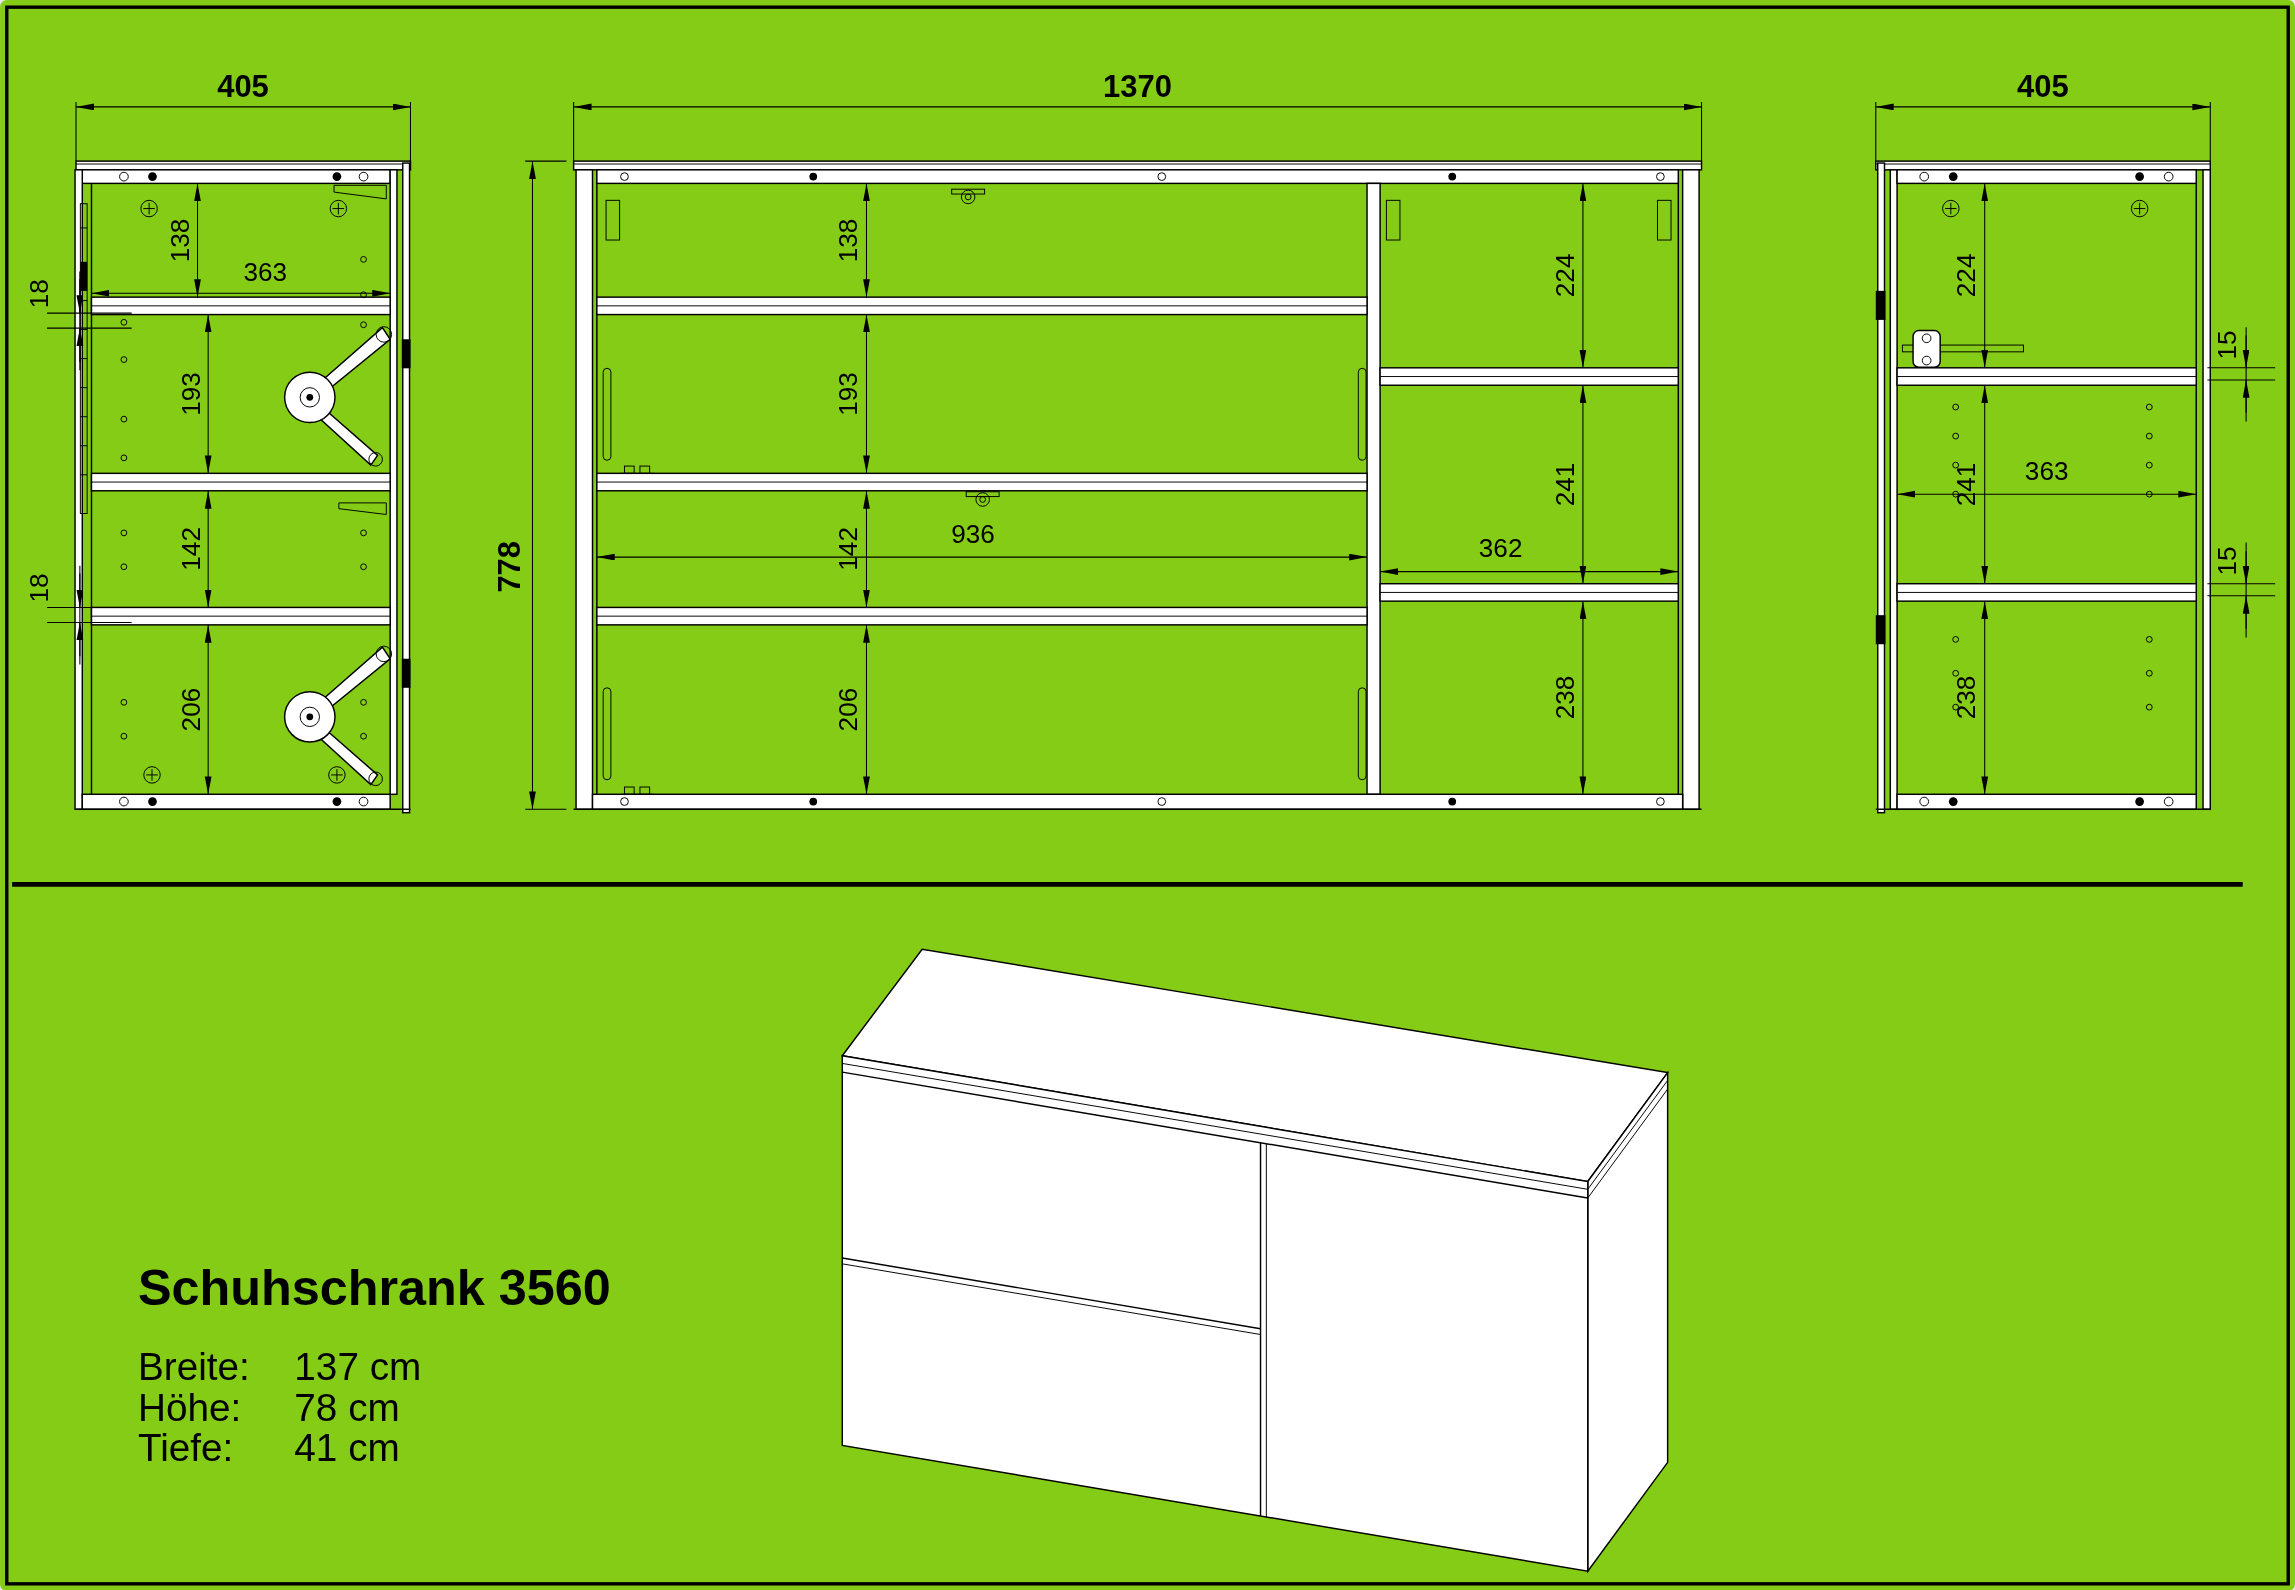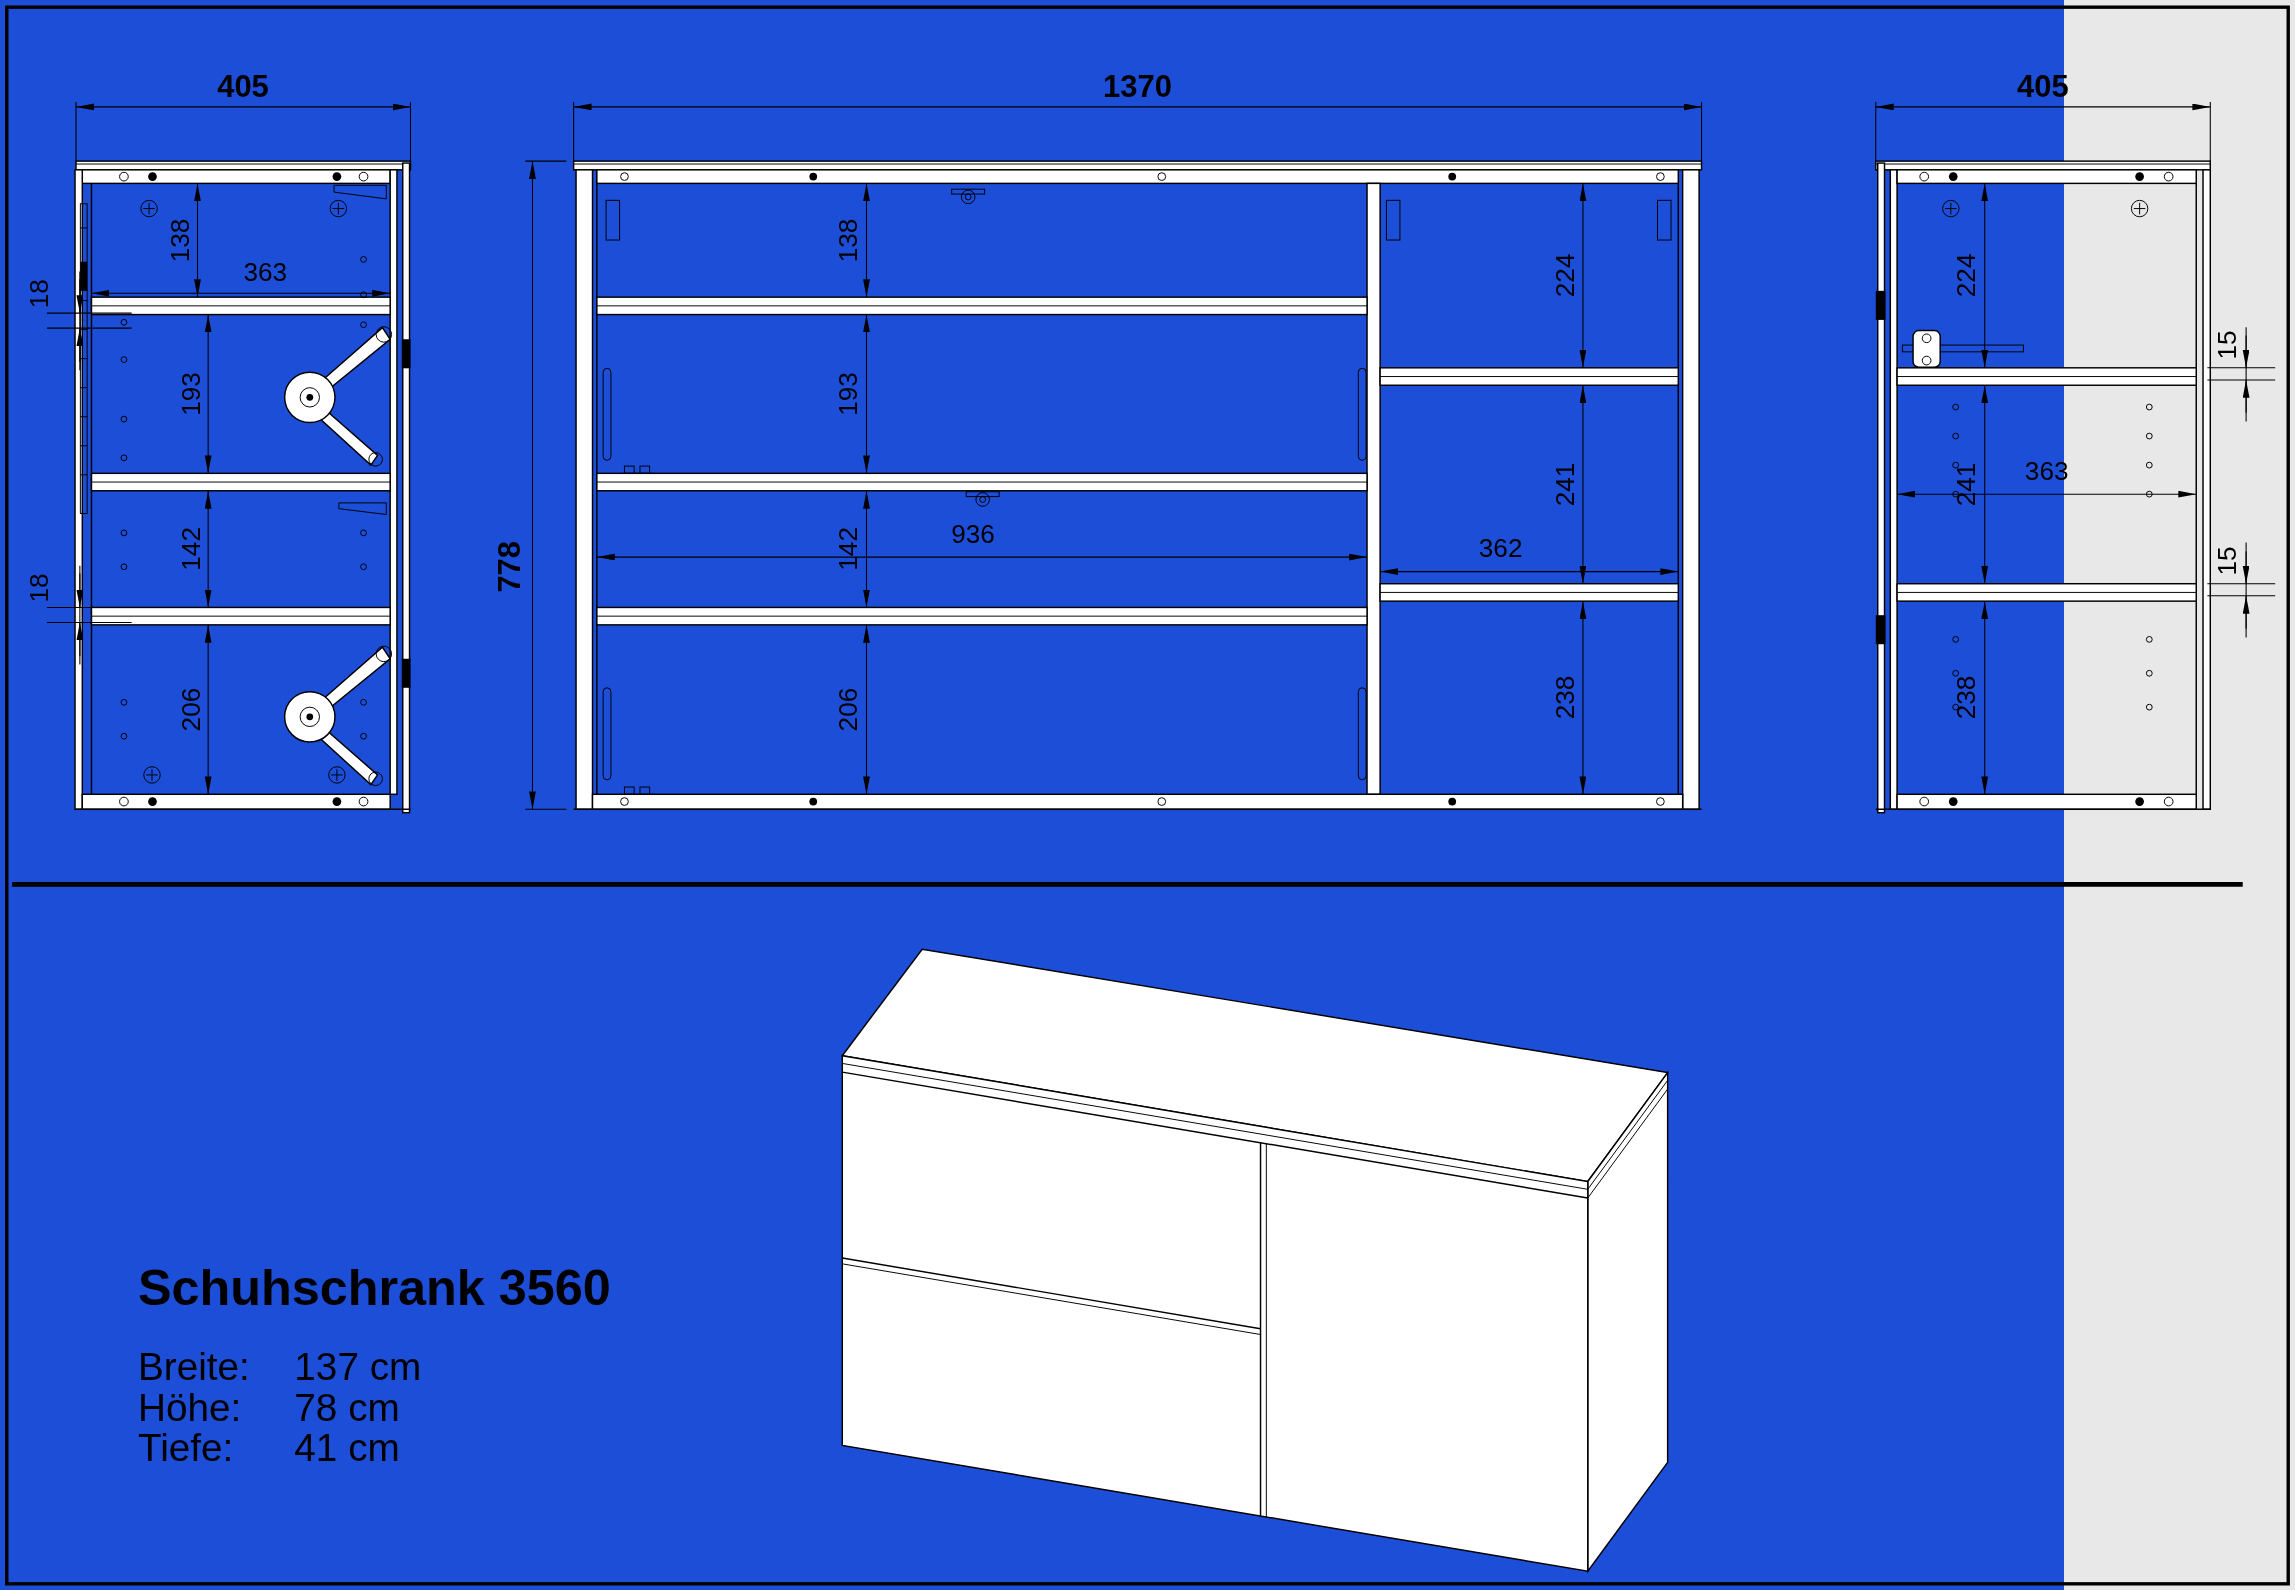--- a/index.html
+++ b/index.html
@@ -1,16 +1,16 @@
 <!DOCTYPE html>
 <html style="font-size:7.7px"><head>
 <meta charset="utf-8">
 <style>
   html,body{margin:0;padding:0;background:#e8e8e8;}
-  .sheet{width:2064px;height:1591px;background:#1d4ed8;position:relative;font-family:"Liberation Sans",sans-serif;}
+  .sheet{width:2295px;height:1591px;background:#84cc16;position:relative;font-family:"Liberation Sans",sans-serif;border-radius:7px;}
   svg{display:block;}
   .ln{stroke:#000;fill:none;stroke-width:3;}
   .ln2{stroke:#000;fill:none;stroke-width:2;}
   .thick{stroke:#000;fill:none;stroke-width:7;}
   .sep{stroke:#000;fill:none;stroke-width:10;}
   .panel{fill:#ffffff;stroke:#000;stroke-width:3;}
   .dark{fill:#000;stroke:none;}
   .dim{stroke:#000;fill:none;stroke-width:2.2;}
   .dimtxt{font-family:"Liberation Sans",sans-serif;font-size:54px;fill:#000;}
   .dimtxtB{font-family:"Liberation Sans",sans-serif;font-size:64px;font-weight:bold;fill:#000;}

